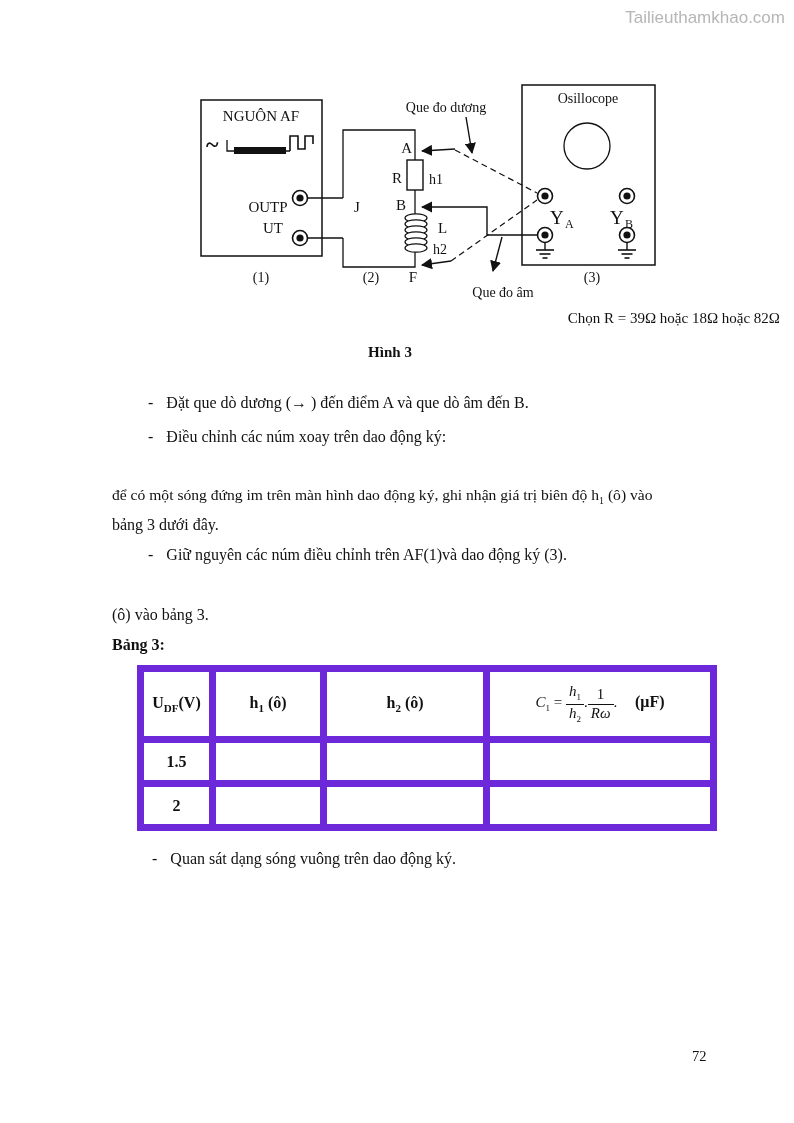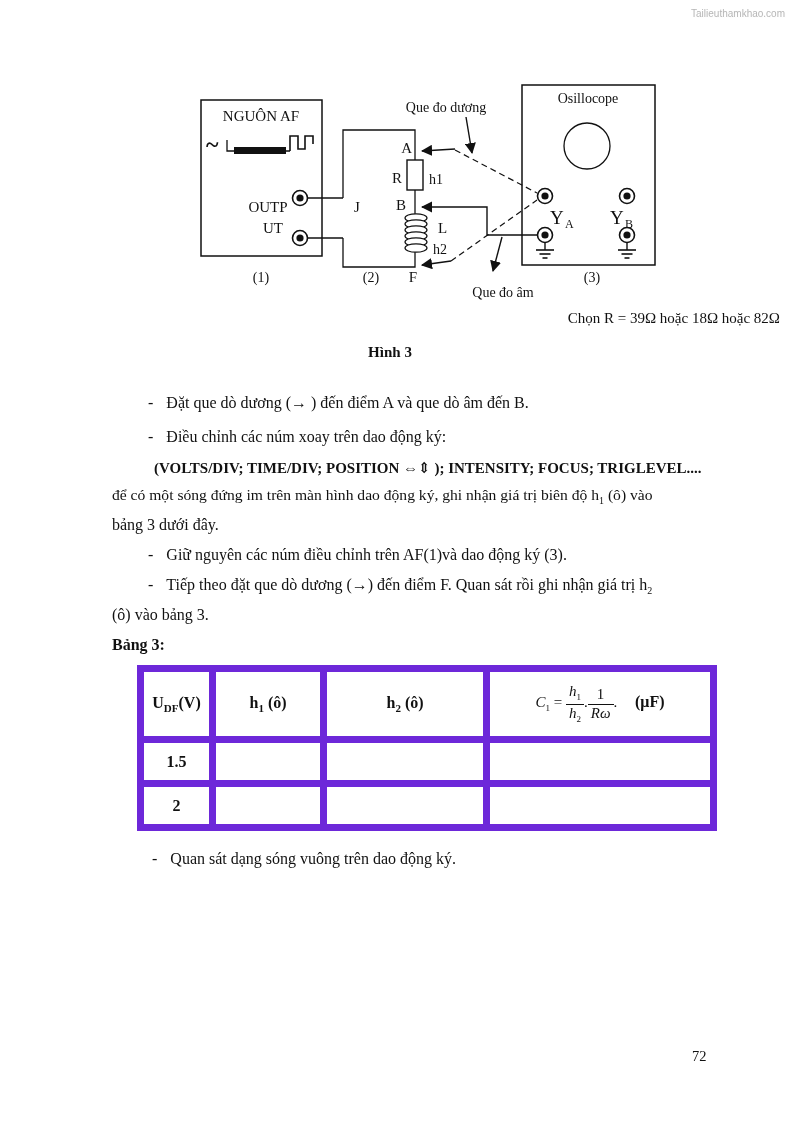--- a/index.html
+++ b/index.html
@@ -3,21 +3,21 @@
 <meta charset="utf-8">
 <style>
   html,body{margin:0;padding:0;background:#e8e8e8;}
   #page{
     position:relative;width:794px;height:1123px;margin:0 auto;background:#ffffff;
     font-family:"Liberation Serif","DejaVu Serif",serif;color:#111;overflow:hidden;
   }
   .abs{position:absolute;}
   #watermark{
     top:8px;right:9px;font-family:"Liberation Sans","DejaVu Sans",sans-serif;
-    font-size:10px;color:#b6b6b6;text-shadow:1px 1px 0 #fdfdfd;
+    font-size:17px;color:#b6b6b6;text-shadow:1px 1px 0 #fdfdfd;
   }
   svg text{font-family:"Liberation Serif","DejaVu Serif",serif;fill:#111;}
   .caption-wrap{left:0;width:780px;text-align:center;}
   #choose-r{top:310px;font-size:15px;text-align:right;}
   #figure-caption{top:344px;font-size:15px;font-weight:bold;}
   .bodyline{font-size:16px;white-space:nowrap;}
   .bullet .dash{display:inline-block;}
   .bullet .btxt{margin-left:13px;}
   #line-b1{top:394px;left:148px;}
   #line-b2{top:428px;left:148px;}
@@ -170,34 +170,30 @@
   <div id="figure-caption" class="abs caption-wrap">Hình 3</div>
 
   <div id="line-b2" class="abs bodyline bullet">
     <span class="dash">-</span><span class="btxt">Điều chỉnh các núm xoay trên dao động ký:</span>
   </div>
 
   <div id="line-b1" class="abs bodyline bullet">
     <span class="dash">-</span><span class="btxt">Đặt que dò dương (→ ) đến điểm A và que dò âm đến B.</span>
   </div>
 
-  <div id="line-knobs" class="abs bodyline">(VOLTS/DIV; TIME/DIV; POSITION ⇔⇕ ); INTENSITY; FOCUS; TRIGLEVEL....</div>
 
   <div id="line-p1" class="abs bodyline">
     <span>để có một sóng đứng im trên màn hình dao động ký, ghi nhận giá trị biên độ h</span><sub>1</sub><span> (ô) vào</span>
   </div>
   <div id="line-p1b" class="abs bodyline">bảng 3 dưới đây.</div>
 
   <div id="line-b3" class="abs bodyline bullet">
     <span class="dash">-</span><span class="btxt">Giữ nguyên các núm điều chỉnh trên AF(1)và dao động ký (3).</span>
   </div>
 
-  <div id="line-b4" class="abs bodyline bullet">
-    <span class="dash">-</span><span class="btxt">Tiếp theo đặt que dò dương (→) đến điểm F. Quan sát rồi ghi nhận giá trị h</span><sub>2</sub>
-  </div>
   <div id="line-b4b" class="abs bodyline">(ô) vào bảng 3.</div>
 
   <div id="line-bang3" class="abs bodyline">Bảng 3:</div>
 
   <table id="bang3-table" class="abs">
     <colgroup>
       <col style="width:72px">
         <col style="width:111px">
         <col style="width:163px">
         <col style="width:227px">

